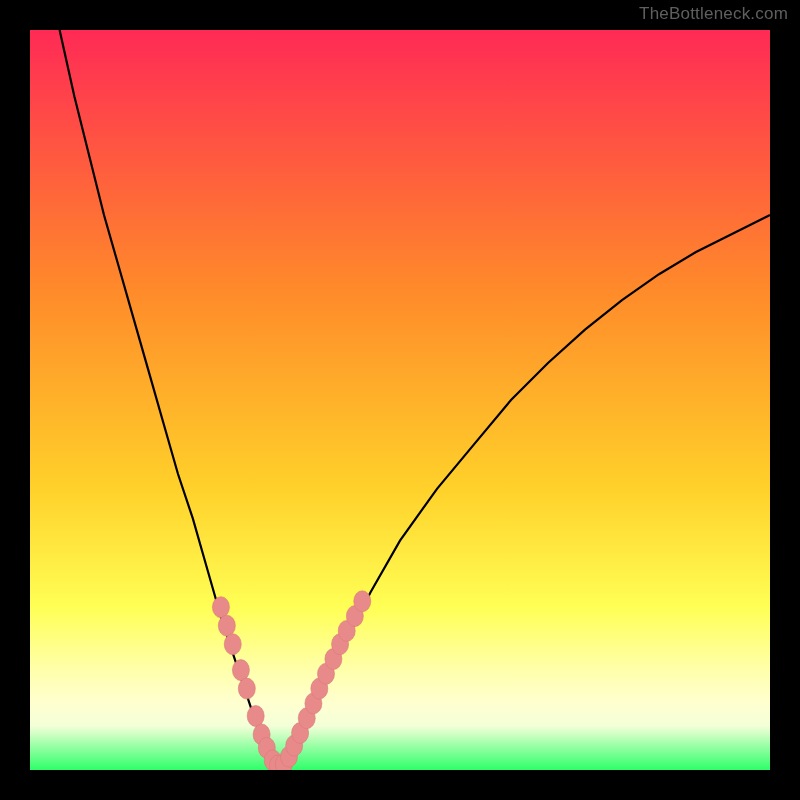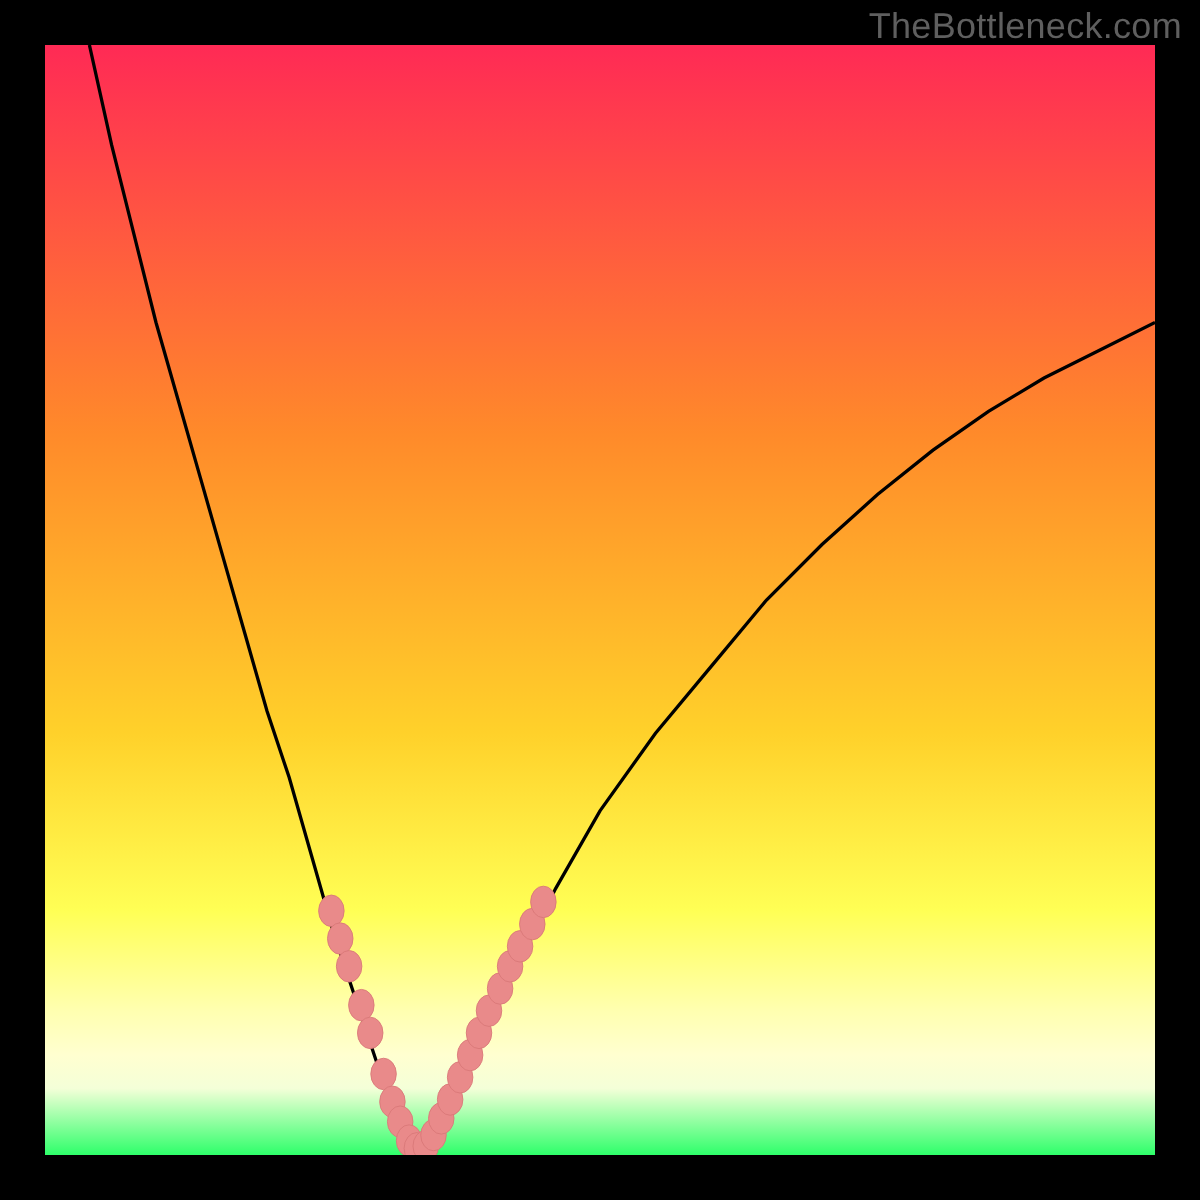--- a/index.html
+++ b/index.html
@@ -24,21 +24,21 @@
     left: 30px;
     top: 30px;
     width: 740px;
     height: 740px;
   }
   .watermark {
     position: absolute;
     top: 4px;
     right: 12px;
     color: #5f5f5f;
-    font-size: 24px;
+    font-size: 17px;
     font-weight: 500;
     letter-spacing: 0.2px;
   }
   svg { display: block; }
 </style>
 </head>
 <body>
 
 <div class="frame">
   <div class="watermark">TheBottleneck.com</div>

